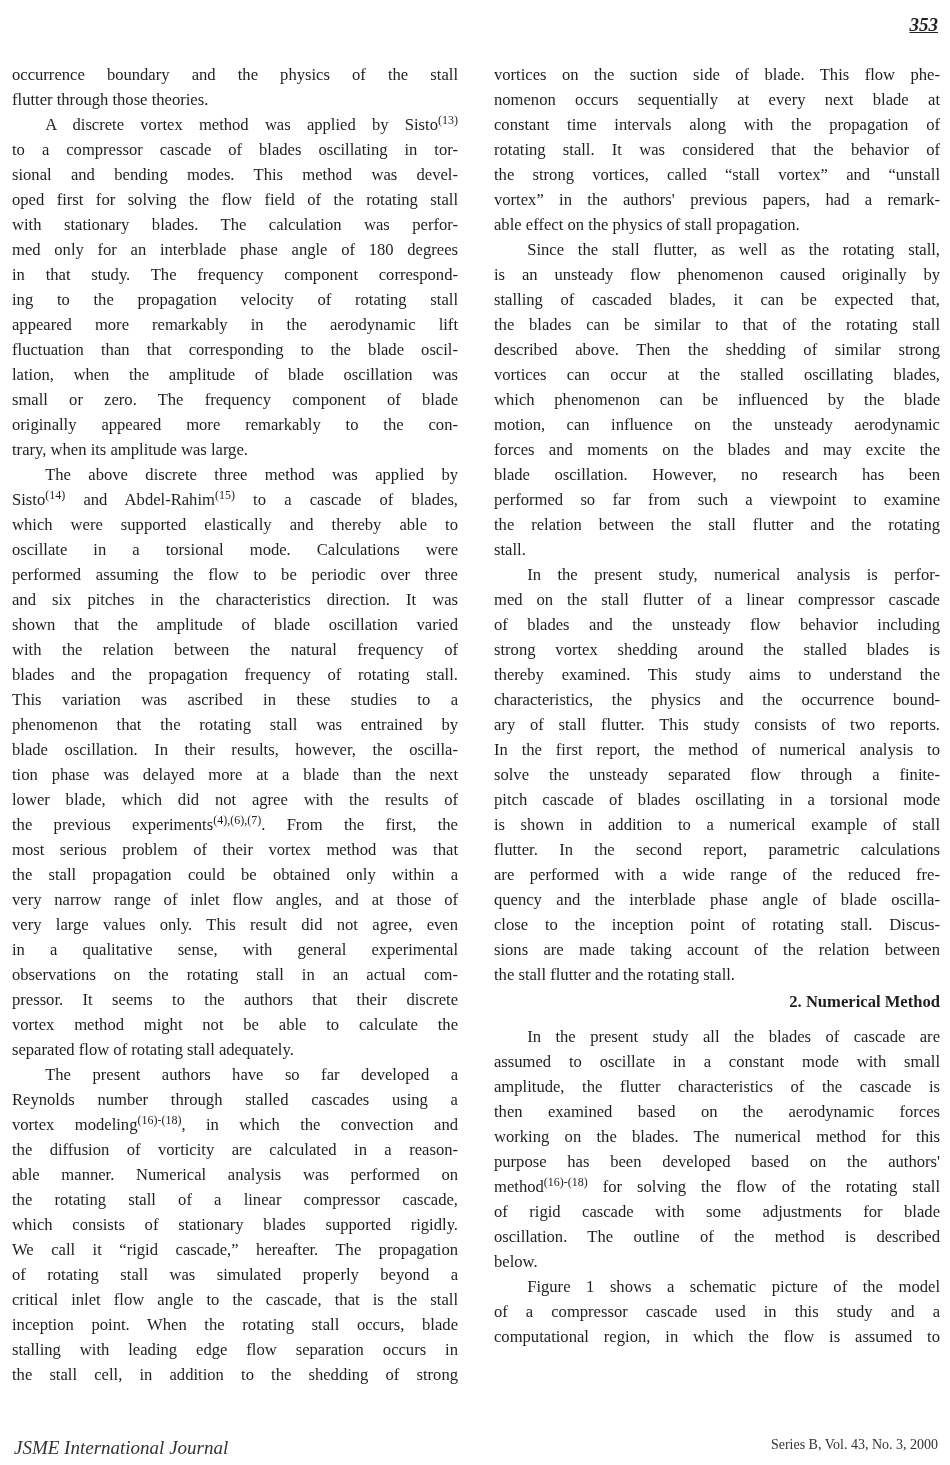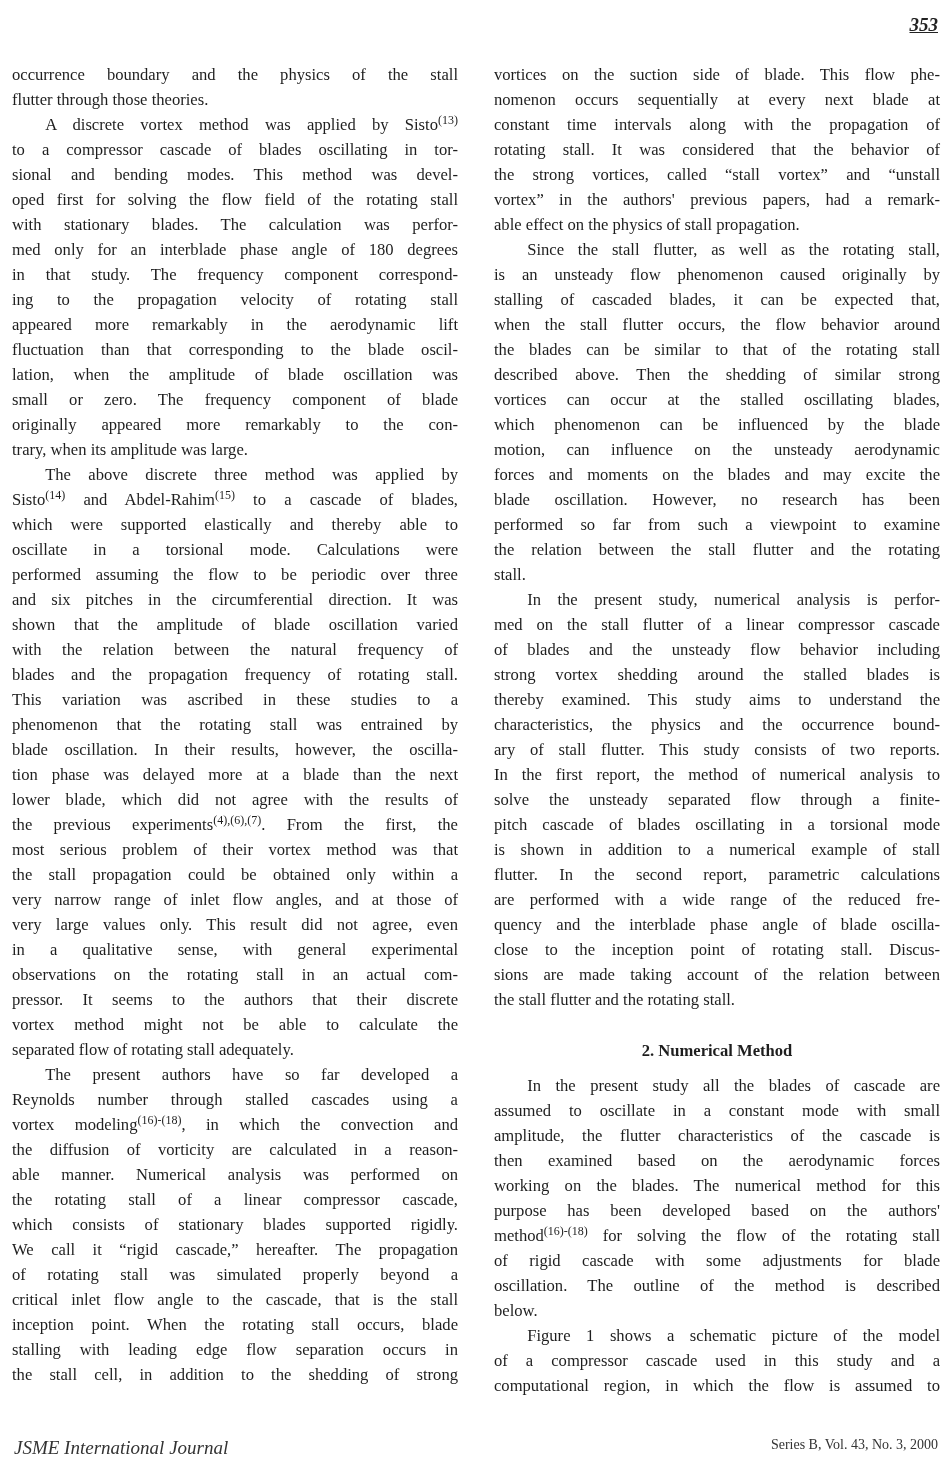--- a/index.html
+++ b/index.html
@@ -7,21 +7,21 @@
          font-family:"Liberation Serif","DejaVu Serif",serif; color:#1e1e1e; }
   .page-number { position:absolute; top:14px; right:12px; font-size:19px; font-weight:bold; font-style:italic; color:#222;text-decoration:underline; }
   .col { position:absolute; top:62px; width:446px; }
   .col-left { left:12px; }
   .col-right { left:494px; }
   .ln { display:block; height:25px; line-height:25px; font-size:16.6px; text-align:justify; text-align-last:justify; white-space:nowrap; overflow:visible; }
   .ln.last { text-align-last:left; }
   .ln.indent { text-indent:2em; }
   .ln .t { display:inline; }
   sup { font-size:12px; vertical-align:6px; line-height:0; }
-  .heading { display:block; height:25px; line-height:25px; text-align:center; font-weight:bold; font-size:16.6px; margin:26px 0 10px 0; }
+  .heading { display:block; height:25px; line-height:25px; text-align:right; font-weight:bold; font-size:16.6px; margin:2px 0 10px 0; }
   .footer-left { position:absolute; left:14px; top:1437px; font-style:italic; font-size:19px; color:#333; }
   .footer-right { position:absolute; right:12px; top:1437px; font-size:14px; color:#333; }
 </style>
 </head>
 <body>
 
 <div class="page-number">353</div>
 
 <div class="col col-left" id="left-col">
     <div class="ln"><span class="t">occurrence boundary and the physics of the stall</span></div>
@@ -38,21 +38,21 @@
     <div class="ln"><span class="t">fluctuation than that corresponding to the blade oscil-</span></div>
     <div class="ln"><span class="t">lation, when the amplitude of blade oscillation was</span></div>
     <div class="ln"><span class="t">small or zero.  The frequency component of blade</span></div>
     <div class="ln"><span class="t">originally appeared more remarkably to the con-</span></div>
     <div class="ln last"><span class="t">trary, when its amplitude was large.</span></div>
     <div class="ln indent"><span class="t">The above discrete three method was applied by</span></div>
     <div class="ln"><span class="t">Sisto</span><sup>(14)</sup><span class="t"> and Abdel-Rahim</span><sup>(15)</sup><span class="t"> to a cascade of blades,</span></div>
     <div class="ln"><span class="t">which were supported elastically and thereby able to</span></div>
     <div class="ln"><span class="t">oscillate in a torsional mode.  Calculations were</span></div>
     <div class="ln"><span class="t">performed assuming the flow to be periodic over three</span></div>
-    <div class="ln"><span class="t">and six pitches in the circumferential direction.  It was</span></div>
+    <div class="ln"><span class="t">and six pitches in the characteristics direction.  It was</span></div>
     <div class="ln"><span class="t">shown that the amplitude of blade oscillation varied</span></div>
     <div class="ln"><span class="t">with the relation between the natural frequency of</span></div>
     <div class="ln"><span class="t">blades and the propagation frequency of rotating stall.</span></div>
     <div class="ln"><span class="t">This variation was ascribed in these studies to a</span></div>
     <div class="ln"><span class="t">phenomenon that the rotating stall was entrained by</span></div>
     <div class="ln"><span class="t">blade oscillation.  In their results, however, the oscilla-</span></div>
     <div class="ln"><span class="t">tion phase was delayed more at a blade than the next</span></div>
     <div class="ln"><span class="t">lower blade, which did not agree with the results of</span></div>
     <div class="ln"><span class="t">the previous experiments</span><sup>(4),(6),(7)</sup><span class="t">.  From the first, the</span></div>
     <div class="ln"><span class="t">most serious problem of their vortex method was that</span></div>
@@ -84,21 +84,20 @@
       <div class="ln"><span class="t">vortices on the suction side of blade.  This flow phe-</span></div>
       <div class="ln"><span class="t">nomenon occurs sequentially at every next blade at</span></div>
       <div class="ln"><span class="t">constant time intervals along with the propagation of</span></div>
       <div class="ln"><span class="t">rotating stall.  It was considered that the behavior of</span></div>
       <div class="ln"><span class="t">the strong vortices, called “stall vortex” and “unstall</span></div>
       <div class="ln"><span class="t">vortex” in the authors' previous papers, had a remark-</span></div>
       <div class="ln last"><span class="t">able effect on the physics of stall propagation.</span></div>
       <div class="ln indent"><span class="t">Since the stall flutter, as well as the rotating stall,</span></div>
       <div class="ln"><span class="t">is an unsteady flow phenomenon caused originally by</span></div>
       <div class="ln"><span class="t">stalling of cascaded blades, it can be expected that,</span></div>
-      <div class="ln"><span class="t">when the stall flutter occurs, the flow behavior around</span></div>
       <div class="ln"><span class="t">the blades can be similar to that of the rotating stall</span></div>
       <div class="ln"><span class="t">described above.  Then the shedding of similar strong</span></div>
       <div class="ln"><span class="t">vortices can occur at the stalled oscillating blades,</span></div>
       <div class="ln"><span class="t">which phenomenon can be influenced by the blade</span></div>
       <div class="ln"><span class="t">motion, can influence on the unsteady aerodynamic</span></div>
       <div class="ln"><span class="t">forces and moments on the blades and may excite the</span></div>
       <div class="ln"><span class="t">blade oscillation.  However, no research has been</span></div>
       <div class="ln"><span class="t">performed so far from such a viewpoint to examine</span></div>
       <div class="ln"><span class="t">the relation between the stall flutter and the rotating</span></div>
       <div class="ln last"><span class="t">stall.</span></div>

